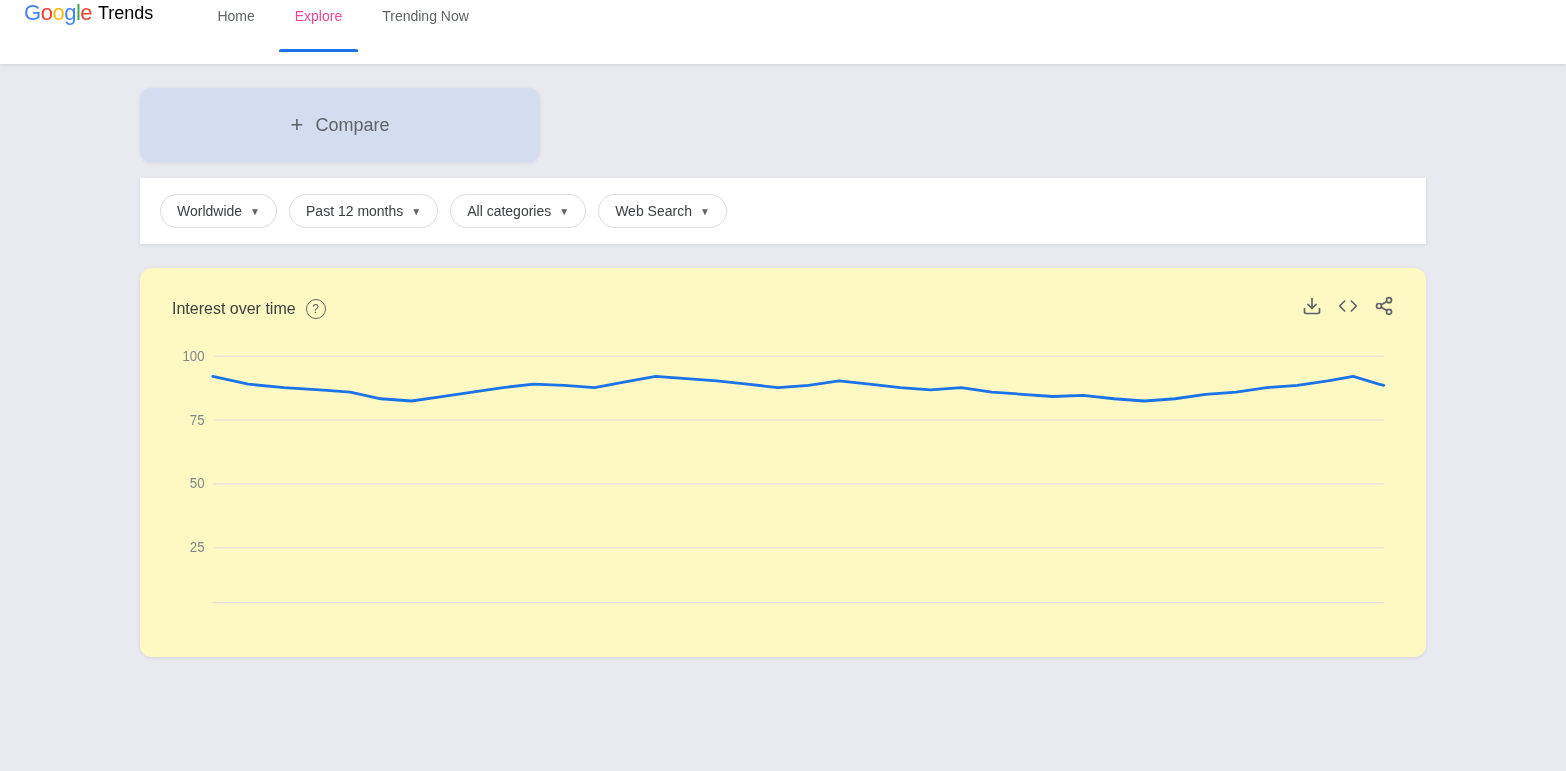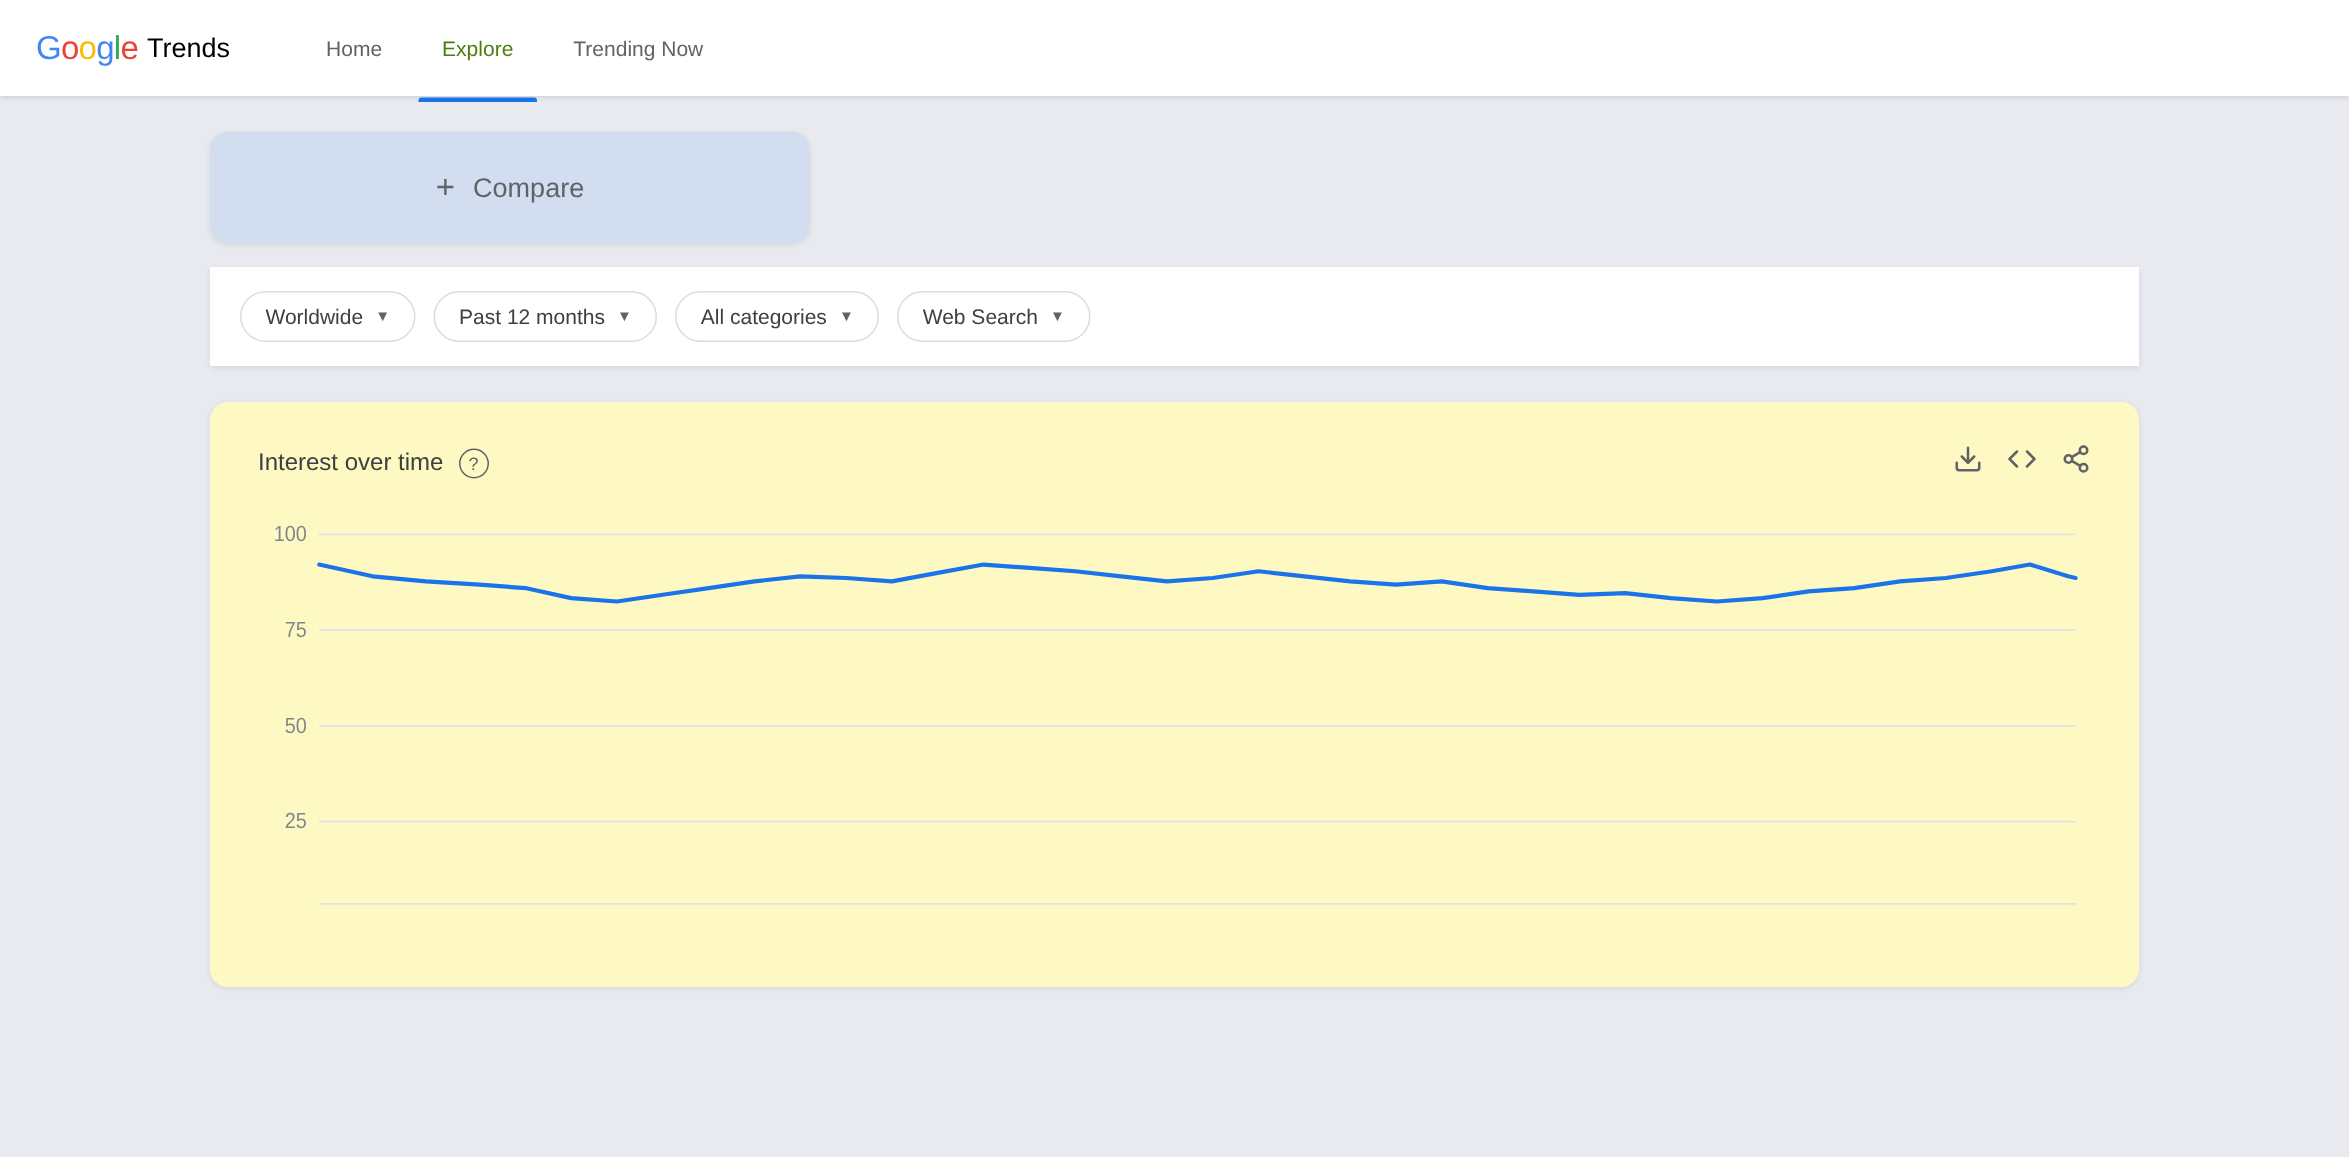--- a/index.html
+++ b/index.html
@@ -9,21 +9,21 @@
       min-height: 771px;
       width: 1566px;
       overflow-x: hidden;
     }
 
     
     .header {
       background: #fff;
       height: 64px;
       display: flex;
-      align-items: center;
+      align-items: flex-start;
       padding: 0 24px;
       gap: 32px;
       box-shadow: 0 1px 3px rgba(0,0,0,0.1);
       position: relative;
       z-index: 10;
     }
     .logo {
       display: flex;
       align-items: center;
       gap: 4px;
@@ -52,21 +52,21 @@
     .nav-item {
       padding: 8px 16px;
       font-size: 14px;
       color: #5f6368;
       cursor: pointer;
       border-radius: 4px;
       text-decoration: none;
       position: relative;
     }
     .nav-item.active {
-      color: #4d7c0f;
+      color: #ec4899;
     }
     .nav-item.active::after {
       content: '';
       position: absolute;
       bottom: -20px;
       left: 0;
       right: 0;
       height: 3px;
       background: #1a73e8;
       border-radius: 2px 2px 0 0;

